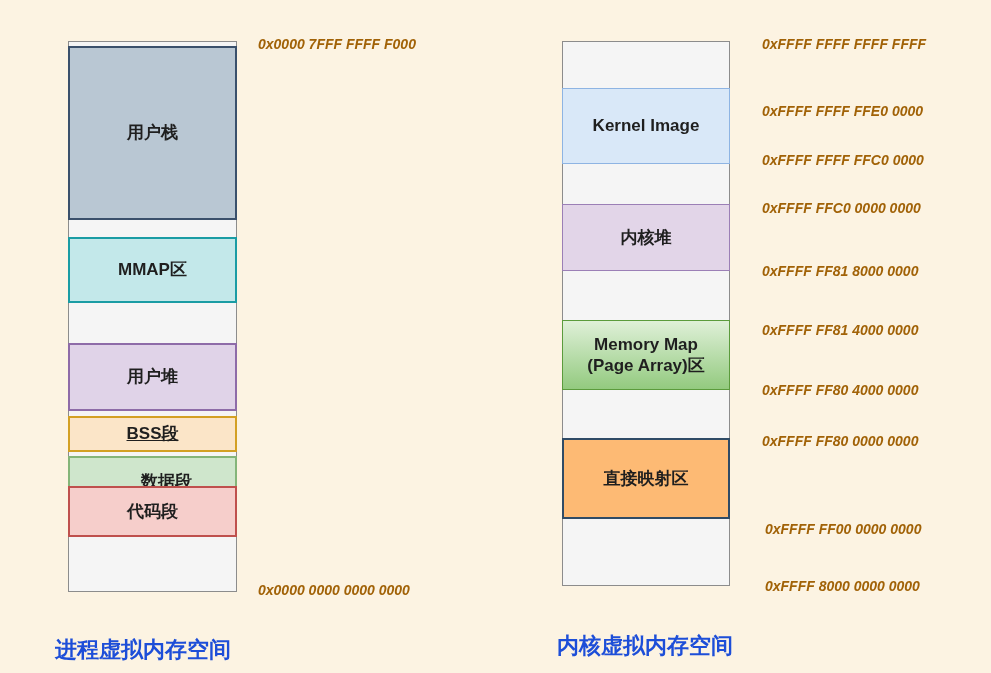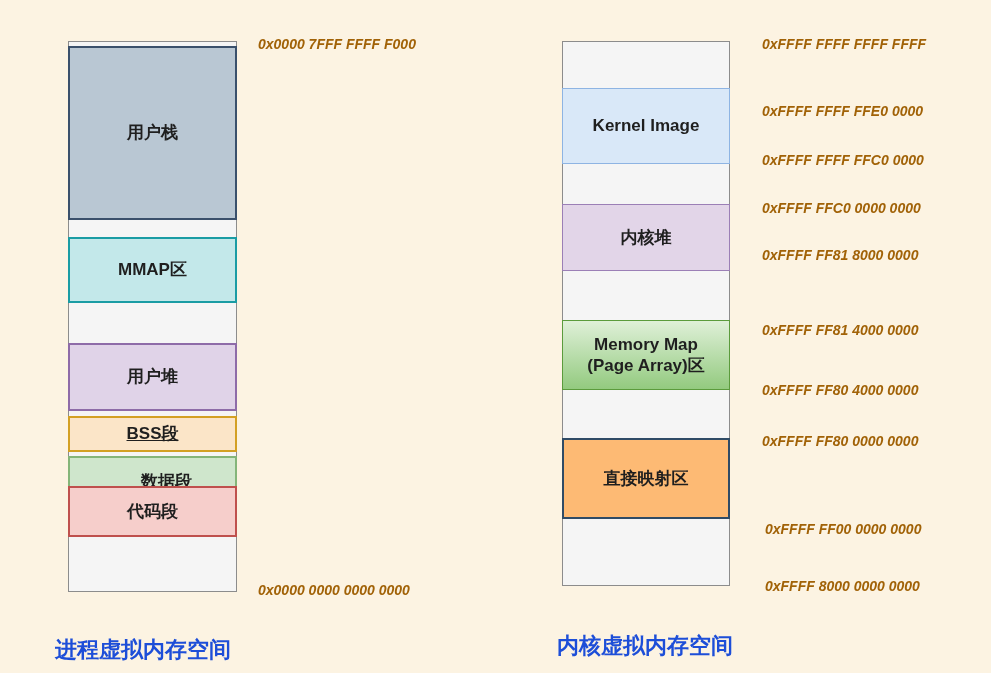--- a/index.html
+++ b/index.html
@@ -34,21 +34,21 @@
   .addr {
     position:absolute; font-weight:bold; font-size:14px; color:#a16207;
     white-space:nowrap; line-height:1;font-style:italic;
   }
   .addr-tl { left:258px; top:37px; }
   .addr-bl { left:258px; top:583px; }
   .addr-r0 { left:762px; top:37px; }
   .addr-r1 { left:762px; top:80px;margin-top:24px; }
   .addr-r2 { left:762px; top:153px; }
   .addr-r3 { left:762px; top:201px; }
-  .addr-r4 { left:762px; top:248px; }
+  .addr-r4 { left:762px; top:264px; }
   .addr-r5 { left:762px; top:323px; }
   .addr-r6 { left:762px; top:383px; }
   .addr-r7 { left:762px; top:434px; }
   .addr-r8 { left:765px; top:522px; }
   .addr-r9 { left:765px; top:579px; }
   .col-title {
     position:absolute; font-weight:bold; font-size:22px; color:#1d4ed8;
     white-space:nowrap; line-height:1.2;
   }
   #left-title  { left:55px;  top:637px; }

